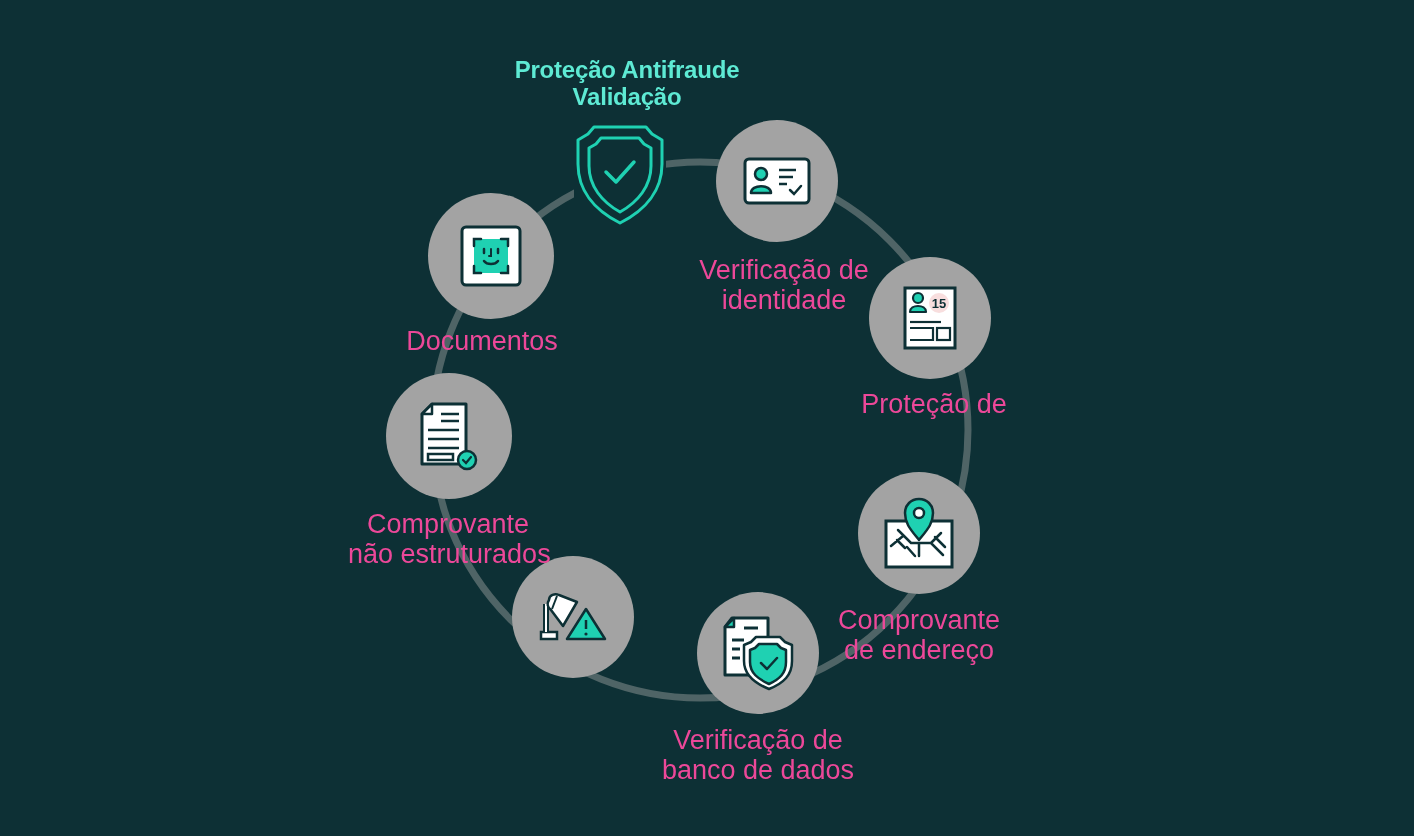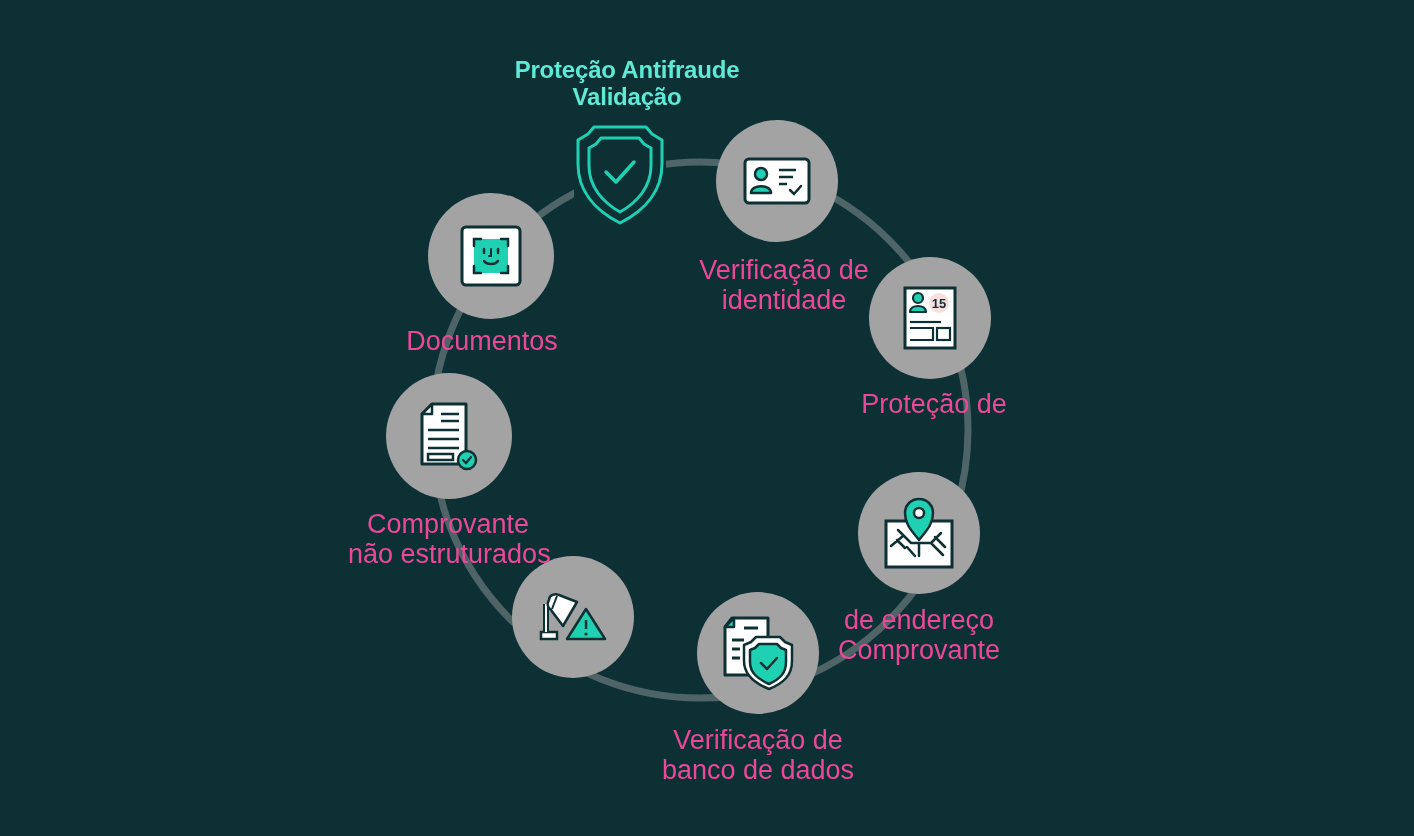--- a/index.html
+++ b/index.html
@@ -84,22 +84,22 @@
 
 <div class="node" style="left:858px; top:472px; width:122px; height:122px;">
   <svg width="72" height="74" viewBox="0 0 72 74">
     <rect x="3" y="25" width="66" height="46" fill="#ffffff" stroke="#0d3035" stroke-width="3"></rect>
     <path d="M15 34 L28 47 L48 47 L60 59 M8 50 L20 40 M14 44 L22 52 M36 47 L36 60 M48 47 L58 37 M52 41 L62 51 M24 51 L32 60" fill="none" stroke="#0d3035" stroke-width="2.5" stroke-linecap="round"></path>
     <path d="M36 44 C28 34 22 28 22 17 C22 9 28 3 36 3 C44 3 50 9 50 17 C50 28 44 34 36 44 Z" fill="#1fd1b2" stroke="#0d3035" stroke-width="2.5" stroke-linejoin="round"></path>
     <circle cx="36" cy="17" r="5" fill="#ffffff" stroke="#0d3035" stroke-width="2.5"></circle>
   </svg>
 </div>
 <div class="label" style="left:819px; top:605px; width:200px;">
+  <span>Comprovante</span>
   <span>de endereço</span>
-  <span>Comprovante</span>
 </div>
 
 <div class="node" style="left:697px; top:592px; width:122px; height:122px;">
   <svg width="72" height="76" viewBox="0 0 72 76">
     <path d="M10 3 L46 3 L46 60 L3 60 L3 12 Z" fill="#ffffff" stroke="#0d3035" stroke-width="3" stroke-linejoin="round"></path>
     <path d="M3 12 L12 12 L12 3 Z" fill="#1fd1b2" stroke="#0d3035" stroke-width="2.5" stroke-linejoin="round"></path>
     <line x1="22" y1="13" x2="36" y2="13" stroke="#0d3035" stroke-width="3"></line>
     <line x1="10" y1="25" x2="22" y2="25" stroke="#0d3035" stroke-width="3"></line>
     <line x1="10" y1="34" x2="18" y2="34" stroke="#0d3035" stroke-width="3"></line>
     <line x1="10" y1="43" x2="18" y2="43" stroke="#0d3035" stroke-width="3"></line>

